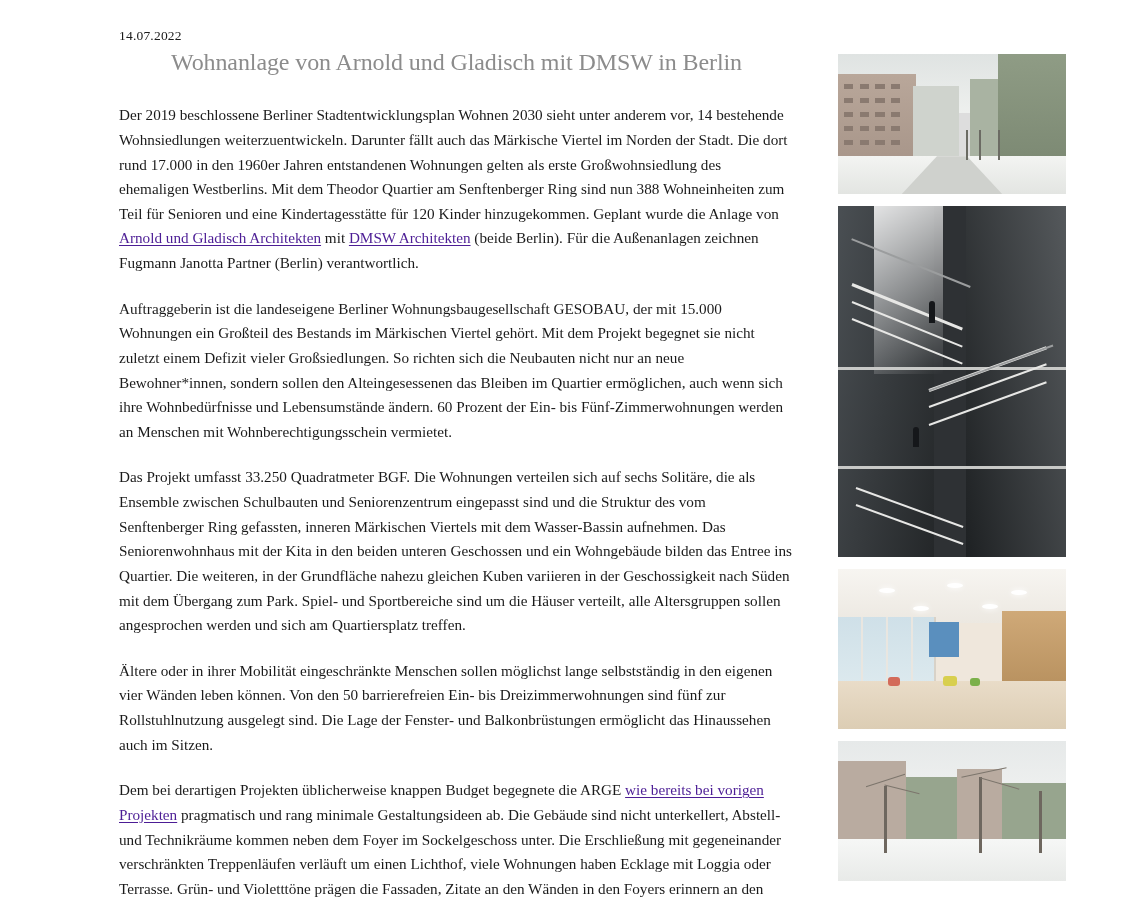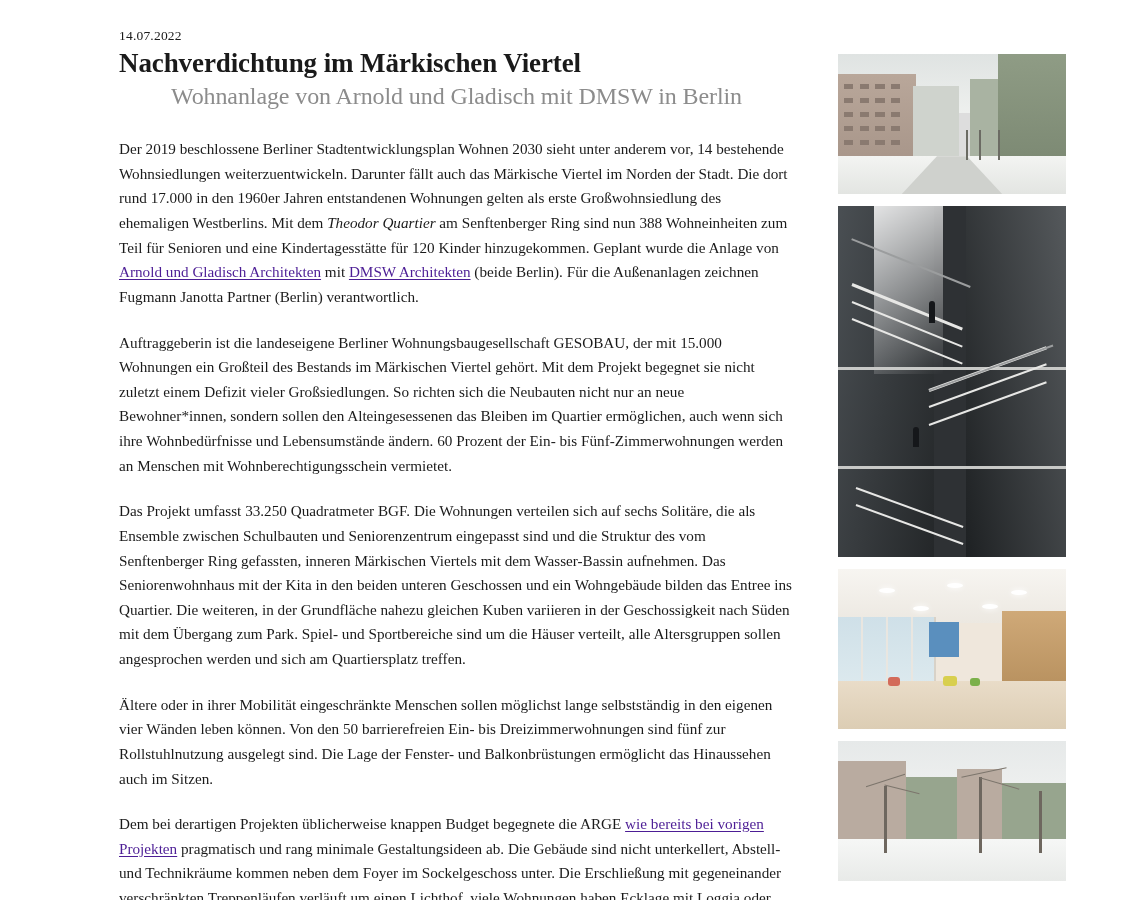--- a/index.html
+++ b/index.html
@@ -67,21 +67,20 @@
   }
   a.inline-link {
     color: #4c1d95;
     text-decoration: underline;
     text-underline-offset: 2px;
   }
   .bold {
     font-weight: 400;
   }
   .italic {
-    font-style: italic;
   }
   .gallery {
     position: absolute;
     left: 838px;
     top: 54px;
     width: 228px;
   }
   .photo {
     width: 228px;
     position: relative;
@@ -136,21 +135,20 @@
 </style>
 </head>
 <body>
 
 <div class="page">
 
   <div class="article">
 
     <div class="date">14.07.2022</div>
 
-    <h1 class="headline">Nachverdichtung im Märkischen Viertel</h1>
     <h2 class="subheadline">Wohnanlage von Arnold und Gladisch mit DMSW in Berlin</h2>
 
     <div class="body-text">
 
       <p><span>Der 2019 beschlossene Berliner Stadtentwicklungsplan Wohnen 2030 sieht unter anderem vor, 14 bestehende Wohnsiedlungen weiterzuentwickeln. Darunter fällt auch das Märkische Viertel im Norden der Stadt. Die dort rund 17.000 in den 1960er Jahren entstandenen Wohnungen gelten als erste Großwohnsiedlung des ehemaligen Westberlins. Mit dem </span><span class="italic">Theodor Quartier</span><span> am Senftenberger Ring sind nun 388 Wohneinheiten zum Teil für Senioren und eine Kindertagesstätte für 120 Kinder hinzugekommen. Geplant wurde die Anlage von </span><a class="inline-link" href="#">Arnold und Gladisch Architekten</a><span> mit </span><a class="inline-link" href="#">DMSW Architekten</a><span> (beide Berlin). Für die Außenanlagen zeichnen </span><span class="bold">Fugmann Janotta Partner</span><span> (Berlin) verantwortlich.</span></p>
 
       <p>Auftraggeberin ist die landeseigene Berliner Wohnungsbaugesellschaft GESOBAU, der mit 15.000 Wohnungen ein Großteil des Bestands im Märkischen Viertel gehört. Mit dem Projekt begegnet sie nicht zuletzt einem Defizit vieler Großsiedlungen. So richten sich die Neubauten nicht nur an neue Bewohner*innen, sondern sollen den Alteingesessenen das Bleiben im Quartier ermöglichen, auch wenn sich ihre Wohnbedürfnisse und Lebensumstände ändern. 60 Prozent der Ein- bis Fünf-Zimmerwohnungen werden an Menschen mit Wohnberechtigungsschein vermietet.</p>
 
       <p>Das Projekt umfasst 33.250 Quadratmeter BGF. Die Wohnungen verteilen sich auf sechs Solitäre, die als Ensemble zwischen Schulbauten und Seniorenzentrum eingepasst sind und die Struktur des vom Senftenberger Ring gefassten, inneren Märkischen Viertels mit dem Wasser-Bassin aufnehmen. Das Seniorenwohnhaus mit der Kita in den beiden unteren Geschossen und ein Wohngebäude bilden das Entree ins Quartier. Die weiteren, in der Grundfläche nahezu gleichen Kuben variieren in der Geschossigkeit nach Süden mit dem Übergang zum Park. Spiel- und Sportbereiche sind um die Häuser verteilt, alle Altersgruppen sollen angesprochen werden und sich am Quartiersplatz treffen.</p>
 

